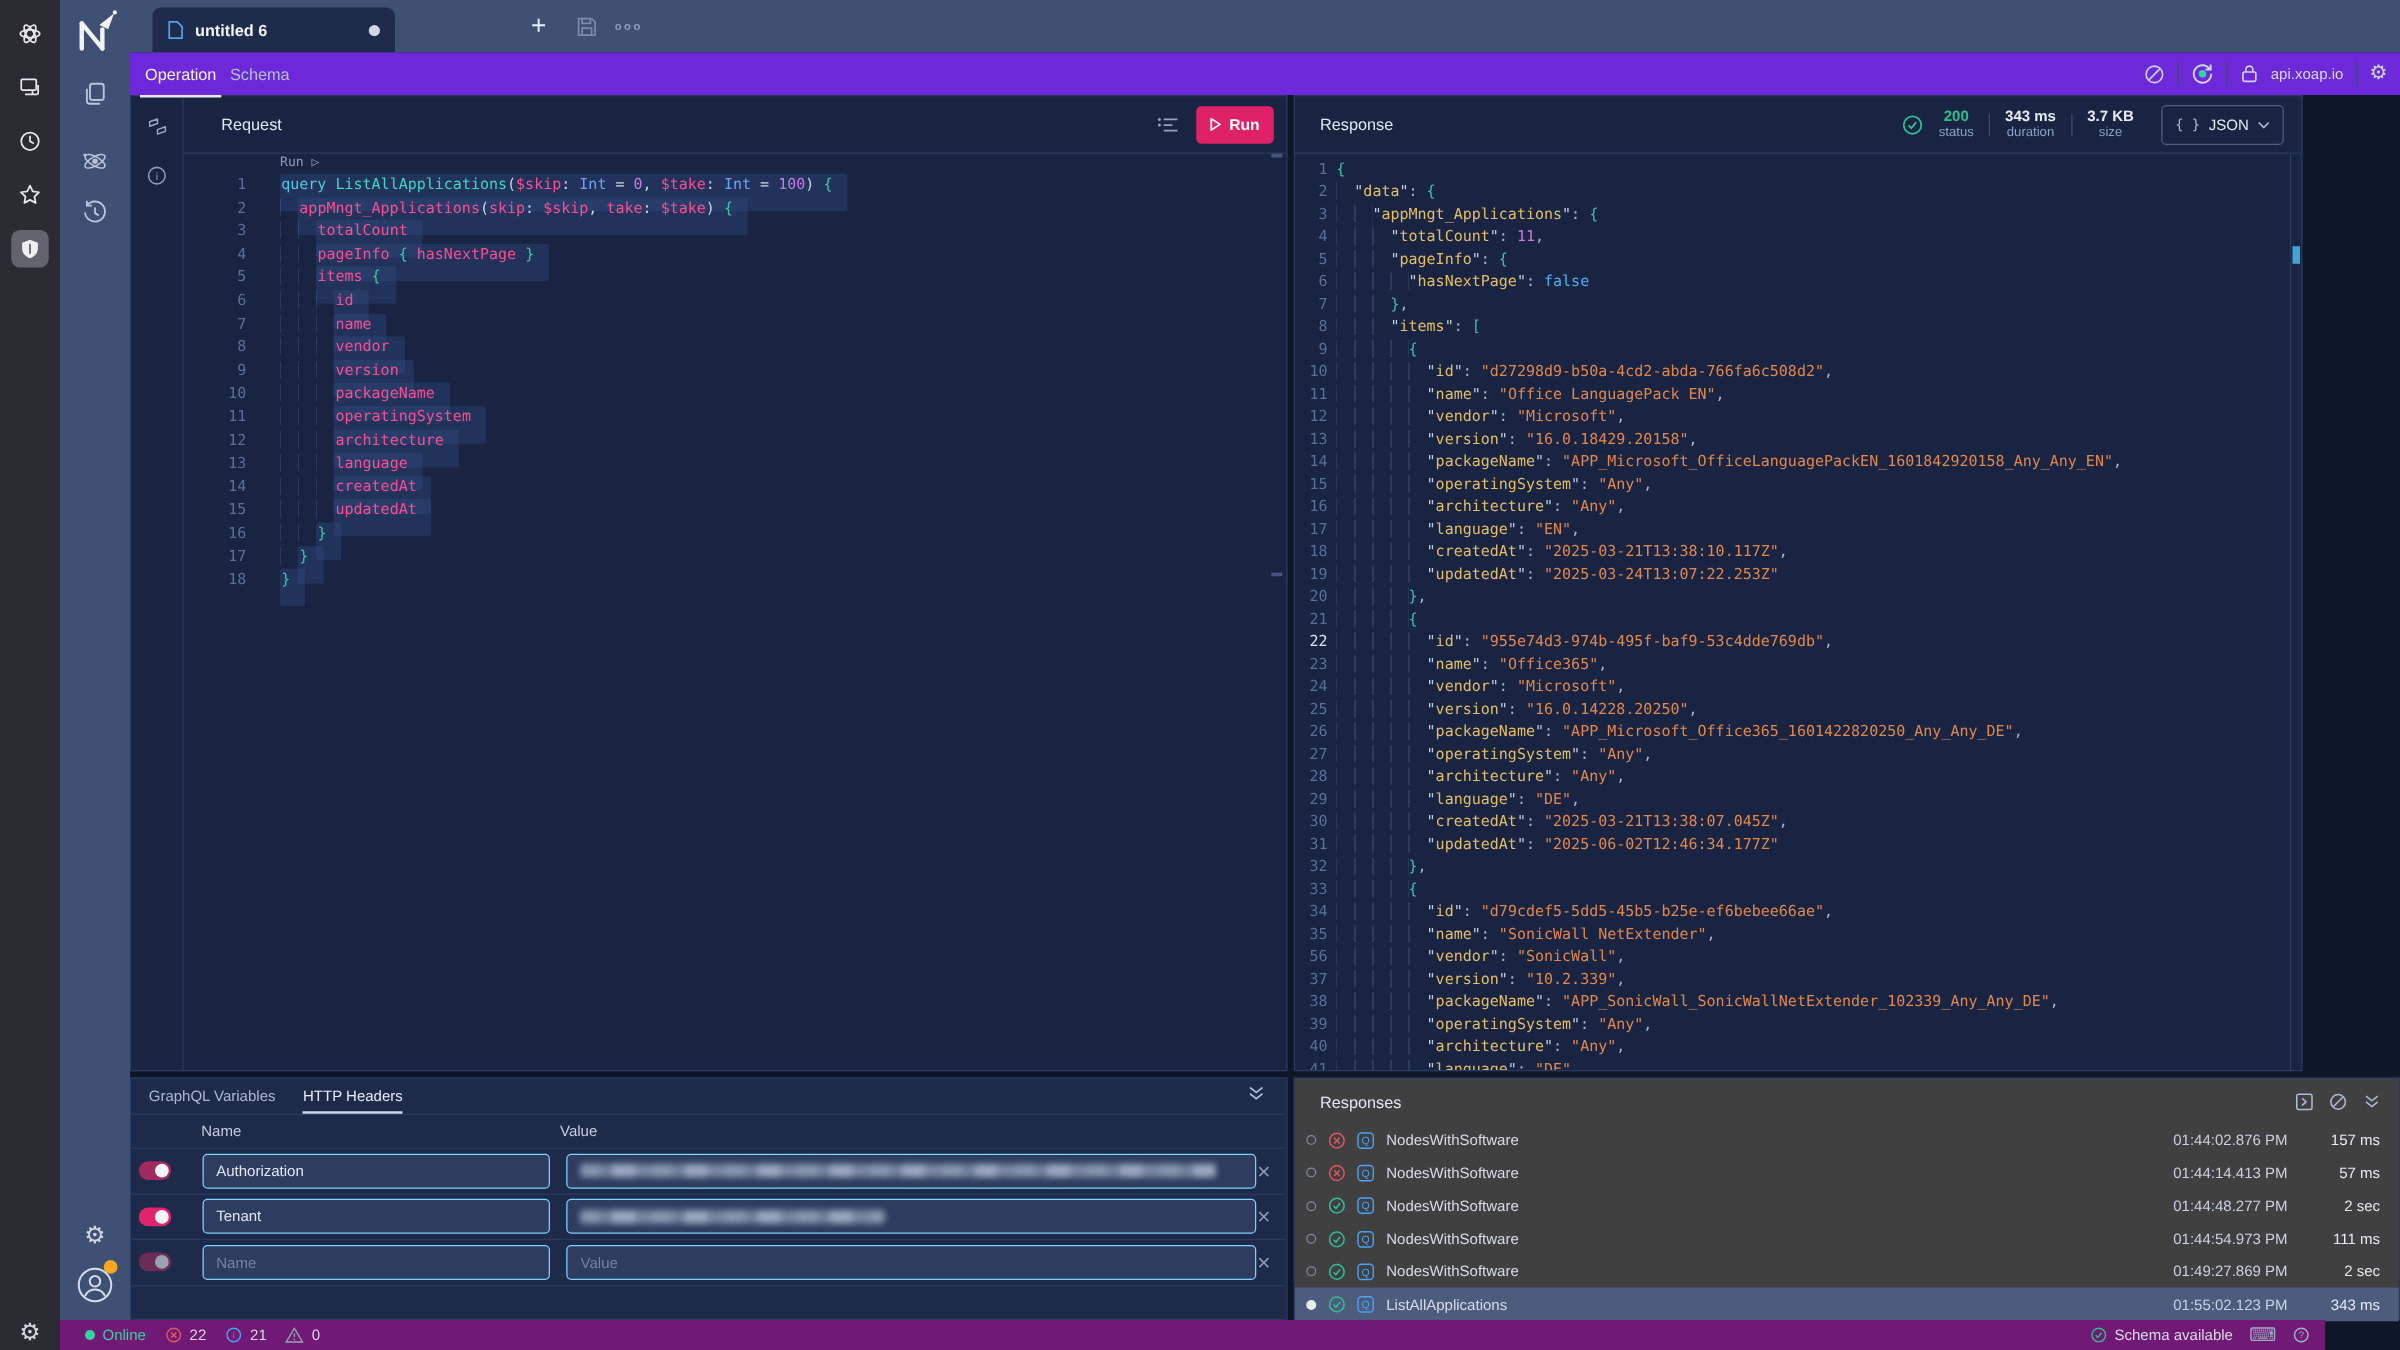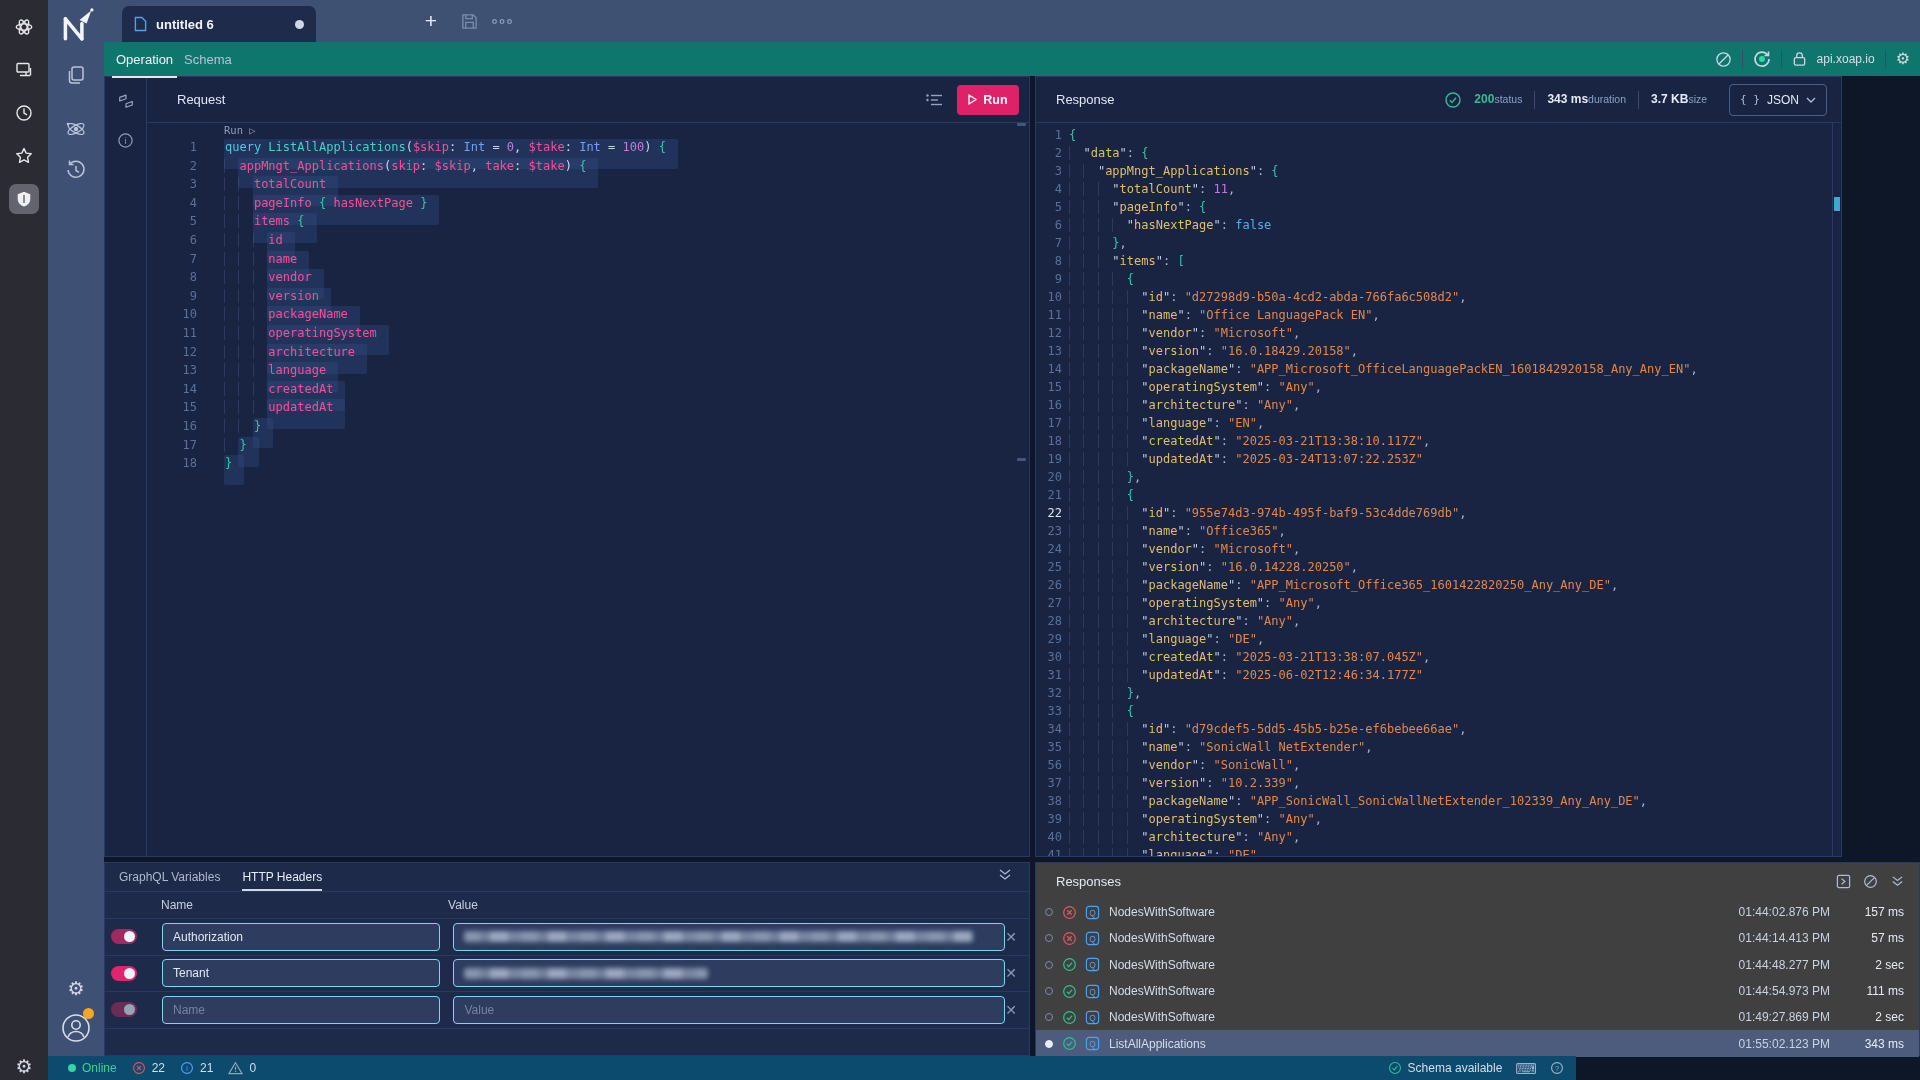--- a/index.html
+++ b/index.html
@@ -24,21 +24,21 @@
   
   #tabstrip{position:absolute;left:104px;top:0;width:1816px;height:42px;background:#3e5173;z-index:3;}
   #tab-active{position:absolute;left:18px;top:6px;width:194px;height:36px;background:#1f2b4a;
               border-radius:7px 7px 0 0;display:flex;align-items:center;padding:0 12px;box-sizing:border-box;}
   #tab-active .title{font-size:13px;font-weight:bold;color:#f0f3f8;margin-left:9px;}
   .unsaved-dot{margin-left:auto;width:9px;height:9px;border-radius:50%;background:#cfd6e4;}
   .strip-ic{position:absolute;top:0;height:42px;display:flex;align-items:center;justify-content:center;width:30px;}
   #ic-plus{left:312px;font-size:21px;color:#e6ebf3;font-weight:400;}
   #ic-save{left:350px;opacity:.75;}
   #ic-more{left:384px;color:#8e9ec0;font-size:9px;font-weight:bold;letter-spacing:2px;}
-  #navrow{position:absolute;left:104px;top:42px;width:1816px;height:34px;background:#0f766e;z-index:3;}
+  #navrow{position:absolute;left:104px;top:42px;width:1816px;height:34px;background:#6d28d9;z-index:3;}
   .navtab{position:absolute;top:0;height:34px;display:flex;align-items:center;font-size:13px;color:#b6c2d8;}
   .navtab.active{color:#f0f3f8;border-bottom:2px solid #e4e9f2;}
   #navtab-op{left:8px;padding:0 4px;}
   #navtab-sc{left:76px;padding:0 4px;}
   #nav-right{position:absolute;right:10px;top:0;height:34px;display:flex;align-items:center;gap:10px;}
   .vsep{width:1px;height:18px;background:#3a4a6e;}
   #endpoint{font-size:12px;color:#d6dde9;}
   
   .pane{position:absolute;background:#182442;border:1px solid #283a60;box-sizing:border-box;}
   .pane-hd{height:46px;border-bottom:1px solid #283a60;display:flex;align-items:center;box-sizing:border-box;}
@@ -58,21 +58,21 @@
   #req-body .ln{width:50px;margin-right:27px;}
   .ind{background-image:repeating-linear-gradient(to right,rgba(120,150,210,.20) 0 1px,transparent 1px 14.45px);}
   .hl{background:rgba(47,73,124,.42);border-radius:2px;padding:1px 12px 15px 1px;}
   .g-kw{color:#4cc9e4}.g-op{color:#3fd6c2}.g-var{color:#fb4d93}.g-ty{color:#6ea1f7}
   .g-num{color:#c678dd}.g-br{color:#34c9a3}.g-pn{color:#ccd5e6}.g-fd{color:#fb4d93}
   .req-dash{position:absolute;right:3px;width:9px;height:3px;background:#44567e;border-radius:1px;}
   
   #resp{left:1035px;top:76px;width:807px;height:781px;}
   #resp-hd{padding:0 14px 0 20px;}
   #resp-hd .sp{flex:1;}
-  .metric{display:flex;flex-direction:row;align-items:center;line-height:1.15;margin:0 12px;}
+  .metric{display:flex;flex-direction:column;align-items:center;line-height:1.15;margin:0 12px;}
   .metric .v{font-size:12px;font-weight:bold;color:#e6ebf3;}
   .metric .v.ok{color:#2fbf92;}
   .metric .l{font-size:10.5px;color:#8ba0c4;}
   #fmt-dd{display:flex;align-items:center;gap:7px;border:1px solid #4d5e85;border-radius:4px;height:30px;padding:0 10px;margin-left:10px;color:#e6ebf3;font-size:12px;}
   #fmt-dd .curly{font-family:"DejaVu Sans Mono",monospace;font-size:11px;color:#aebbd4;}
   #resp-body{position:absolute;left:0;top:46px;right:8px;bottom:0;overflow:hidden;padding-top:3px;}
   #resp-body .cl{height:18px;line-height:18px;}
   #resp-body .ln{width:26px;margin-right:7px;}
   #resp-body .ln.cur{color:#dfe7f5;}
   .j-q{color:#c3cddd}.j-key{color:#e4be66}.j-str{color:#e2874b}.j-num{color:#c678dd}
@@ -109,21 +109,21 @@
   #rsps-hd .hic{margin-left:12px;}
   .rrow{display:flex;align-items:center;height:26.3px;padding-left:9px;font-size:12px;}
   .rrow.sel{background:#4d5c7c;}
   .dot{width:6px;height:6px;border:1px solid #7d8ba6;border-radius:50%;margin-right:9px;flex:none;}
   .dot.filled{background:#e8edf5;border-color:#e8edf5;}
   .rrow .st{margin-right:8px;}
   .rname{margin-left:9px;color:#d5dce8;}
   .rtime{margin-left:auto;color:#c9d2e2;}
   .rdur{width:74px;text-align:right;padding-right:15px;color:#e6ebf3;}
   
-  #statusbar{position:absolute;left:48px;top:1056px;width:1528px;height:24px;background:#0c4a6e;
+  #statusbar{position:absolute;left:48px;top:1056px;width:1812px;height:24px;background:#701a75;
              display:flex;align-items:center;font-size:12px;z-index:6;}
   #statusbar .grp{display:flex;align-items:center;gap:6px;}
   #sb-left{display:flex;align-items:center;gap:15px;padding-left:20px;}
   #sb-right{margin-left:auto;display:flex;align-items:center;gap:13px;padding-right:12px;}
   .greendot{width:8px;height:8px;border-radius:50%;background:#34d39f;}
   .online{color:#34d39f;}
   .cnt{color:#d7dde8;}
   .kb{font-size:15px;color:#9fb0c8;line-height:1;}
 </style>
 </head>

